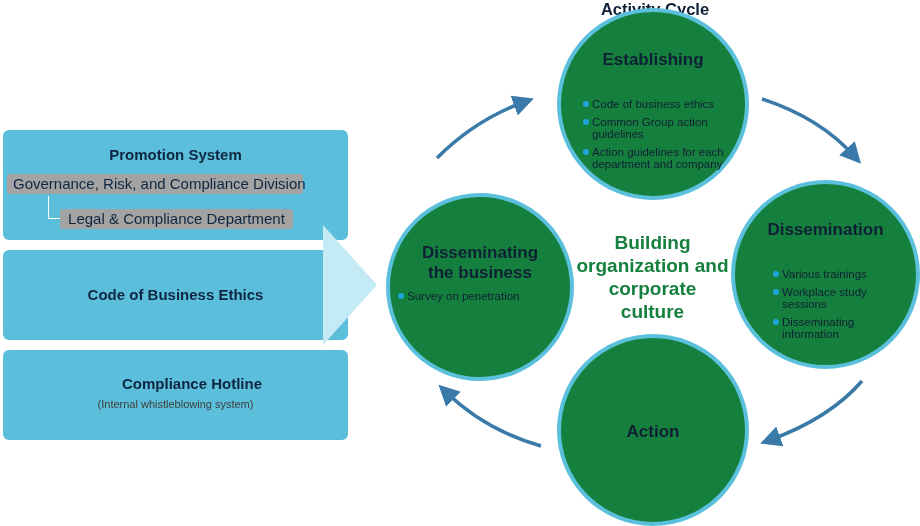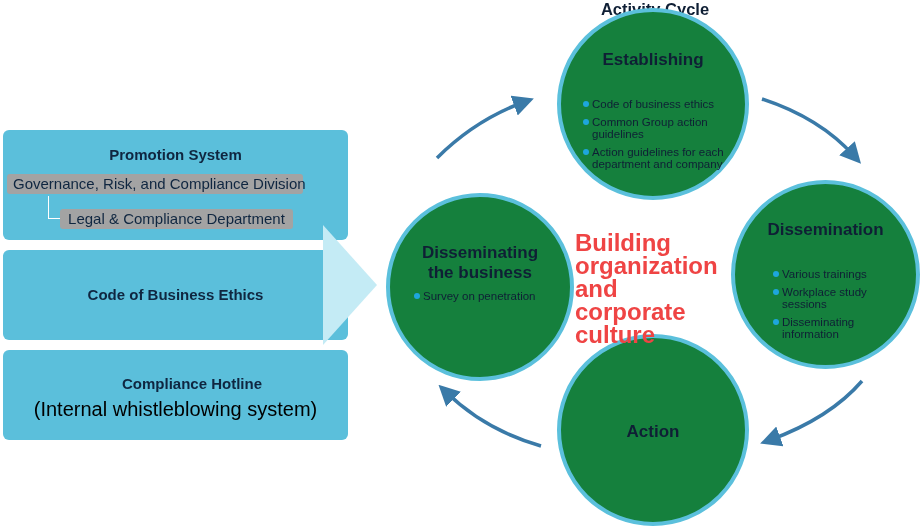--- a/index.html
+++ b/index.html
@@ -1,30 +1,30 @@
 <!DOCTYPE html>
 <html><head>
 <meta charset="utf-8">
 <style>
   html, body { margin:0; padding:0; background:#ffffff; }
   body { width:920px; height:526px; position:relative; overflow:hidden;
          font-family:"Liberation Sans", "DejaVu Sans", sans-serif; color:#0f1f35; }
   .box { position:absolute; left:3px; width:308px; background:#5bbfdb; border-radius:6px;padding-left:37px; }
   .box-title { position:absolute; left:0; right:0; text-align:center; font-weight:bold; font-size:15px; color:#0f2640; }
-  .box-sub { position:absolute; left:0; right:0; text-align:center; font-size:20px; color:#000000; }
+  .box-sub { position:absolute; left:0; right:0; text-align:center; font-size:11px; color:#404040; }
   .white-tag { position:absolute; background:#a3a3a3; border-radius:3px; font-size:15px; color:#0f2640; white-space:nowrap; line-height:20px; padding:0 6px; }
   .connector { position:absolute; border-left:1px solid #fff; border-bottom:1px solid #fff; }
   .big-arrow { position:absolute; left:323px; top:225px; width:0; height:0;
                border-top:60px solid transparent; border-bottom:60px solid transparent; border-left:54px solid #c4ebf5; }
   .circle { position:absolute; border:4px solid #5bc0dc; border-radius:50%; background:#15803d; box-sizing:border-box; }
   .ctitle { position:absolute; left:0; right:0; text-align:center; font-weight:bold; font-size:17px; line-height:20px; color:#0f1f35; }
   .blist { position:absolute; list-style:none; margin:0; padding:0; font-size:11.5px; line-height:12px; color:#0f1f35; }
   .blist li { position:relative; padding-left:9px; margin-bottom:6px; }
   .blist li .dot { position:absolute; left:0; top:3px; width:6px; height:6px; border-radius:50%; background:#1ea6dc; }
-  .center-text { position:absolute; left:575px; top:231px; width:155px; font-weight:bold; font-size:24px; line-height:23px; color:#ef4444; }
+  .center-text { position:absolute; left:575px; top:231px; width:155px; text-align:center; font-weight:bold; font-size:19px; line-height:23px; color:#15803d; }
   .cycle-title { position:absolute; left:570px; top:0px; width:170px; text-align:center; font-weight:bold; font-size:16.5px; color:#0f1f35; }
   svg.arrows { position:absolute; left:0; top:0; }
 </style>
 </head>
 <body>
 
 <div class="box" style="top:130px;height:110px;">
   <div class="box-title" style="top:16px;">Promotion System</div>
   <div class="white-tag" style="left:4px;top:44px;width:284px;text-align:center;">Governance, Risk, and Compliance Division</div>
   <div class="connector" style="left:45px;top:66px;width:11px;height:22px;"></div>
@@ -70,21 +70,21 @@
   <ul class="blist" style="left:38px;top:84px;width:120px;">
     <li><span class="dot"></span><span>Various trainings</span></li>
     <li><span class="dot"></span><span>Workplace study sessions</span></li>
     <li><span class="dot"></span><span>Disseminating information</span></li>
   </ul>
 </div>
 
 <div class="circle" style="left:386px;top:193px;width:188px;height:188px;">
   <div class="ctitle" style="top:46px;">Disseminating</div>
   <div class="ctitle" style="top:66px;">the business</div>
-  <ul class="blist" style="left:24px;top:93px;width:150px;">
+  <ul class="blist" style="left:8px;top:93px;width:150px;">
     <li><span class="dot"></span><span>Survey on penetration</span></li>
   </ul>
 </div>
 
 <div class="circle" style="left:557px;top:334px;width:192px;height:192px;">
   <div class="ctitle" style="top:84px;">Action</div>
 </div>
 
 <div class="center-text">Building organization and corporate culture</div>
 

